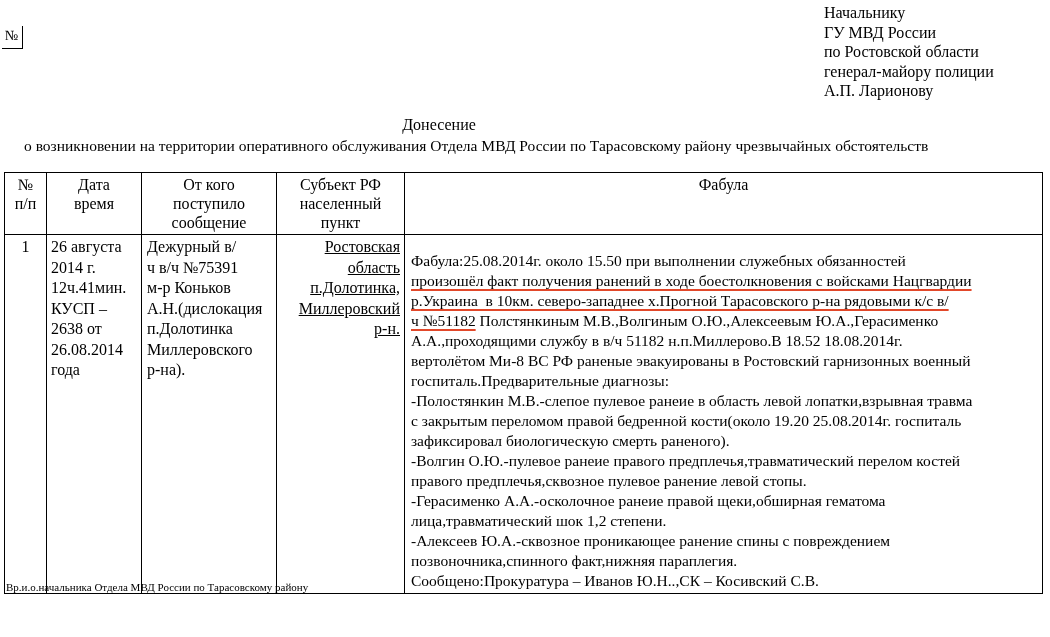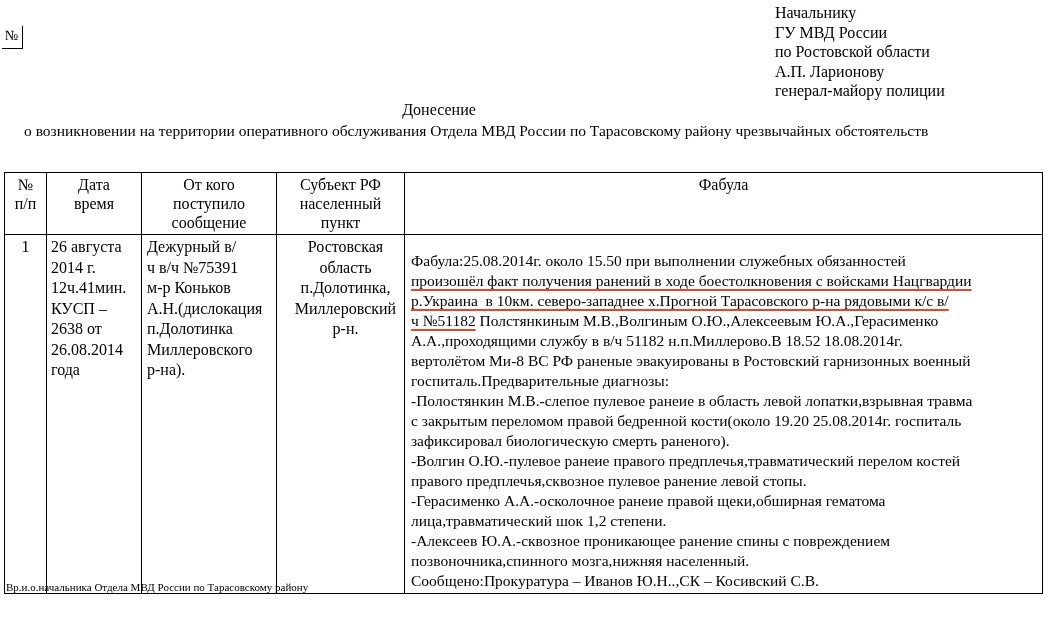--- a/index.html
+++ b/index.html
@@ -16,27 +16,27 @@
     left: 2px; top: 26px;
     width: 21px; height: 23px;
     border-right: 1px solid #000;
     border-bottom: 1px solid #000;
     font-size: 14px;
     padding-left: 3px;
     line-height: 20px;
   }
   .recipient {
     position: absolute;
-    left: 775px; top: 3px;
+    left: 824px; top: 3px;
     font-size: 16px;
     line-height: 19.5px;
   }
   .title-block {
     position: absolute;
-    left: 0; top: 99px;
+    left: 0; top: 114px;
     width: 878px;
     text-align: center;
     font-size: 16px;
     line-height: 21px;
   }
   .subtitle { white-space: nowrap; font-size: 15.5px; padding-left: 24px; }
   table.report {
     position: absolute;
     left: 4px; top: 172px;
     width: 1038px;
@@ -54,21 +54,21 @@
     white-space: pre-line;
     line-height: 19px;
     padding: 2px 1px;
     height: 58px;
   }
   th.hdr-fabula { vertical-align: middle; margin-left: 45px; }
   td.body-cell { height: 340px; padding: 2px 4px; line-height: 20.5px; }
   td.cell-num { text-align: center; }
   td.cell-datetime { text-align: left; white-space: pre-line; }
   td.cell-source { text-align: left; white-space: pre-line; padding-left: 5px; }
-  td.cell-subject { text-align: center; white-space: pre-line; padding-left: 14px; }
+  td.cell-subject { text-align: right; white-space: pre-line; padding-left: 14px; text-decoration: underline; }
   td.cell-fabula { padding: 16px 10px 2px 6px; font-size: 15.5px; }
   .fabula-line { white-space: pre-wrap; line-height: 20px; }
   .red-underline {
     text-decoration: underline;
     text-decoration-thickness: 2px;
     text-underline-offset: 3px;
   }
   .footer {
     position: absolute;
     left: 6px; top: 576px;
@@ -81,22 +81,22 @@
 </style>
 </head>
 <body>
 
 <div class="corner-mark">№</div>
 
 <div class="recipient">
   <div>Начальнику</div>
   <div>ГУ МВД России</div>
   <div>по Ростовской области</div>
+  <div>генерал-майору полиции</div>
   <div>А.П. Ларионову</div>
-  <div>генерал-майору полиции</div>
 </div>
 
 <div class="title-block">
   <div>Донесение</div>
   <div class="subtitle">о возникновении на территории оперативного обслуживания Отдела МВД России по Тарасовскому району чрезвычайных обстоятельств</div>
 </div>
 
 <table class="report">
   <colgroup>
     <col style="width:42px">
@@ -152,21 +152,21 @@
             <div class="fabula-line"><span>вертолётом Ми-8 ВС РФ раненые эвакуированы в Ростовский гарнизонных военный</span></div>
             <div class="fabula-line"><span>госпиталь.Предварительные диагнозы:</span></div>
             <div class="fabula-line"><span>-Полостянкин М.В.-слепое пулевое ранеие в область левой лопатки,взрывная травма</span></div>
             <div class="fabula-line"><span>с закрытым переломом правой бедренной кости(около 19.20 25.08.2014г. госпиталь</span></div>
             <div class="fabula-line"><span>зафиксировал биологическую смерть раненого).</span></div>
             <div class="fabula-line"><span>-Волгин О.Ю.-пулевое ранеие правого предплечья,травматический перелом костей</span></div>
             <div class="fabula-line"><span>правого предплечья,сквозное пулевое ранение левой стопы.</span></div>
             <div class="fabula-line"><span>-Герасименко А.А.-осколочное ранеие правой щеки,обширная гематома</span></div>
             <div class="fabula-line"><span>лица,травматический шок 1,2 степени.</span></div>
             <div class="fabula-line"><span>-Алексеев Ю.А.-сквозное проникающее ранение спины с повреждением</span></div>
-            <div class="fabula-line"><span>позвоночника,спинного мозга,нижняя населенный.</span></div>
+            <div class="fabula-line"><span>позвоночника,спинного факт,нижняя параплегия.</span></div>
             <div class="fabula-line"><span>Сообщено:Прокуратура – Иванов Ю.Н..,СК – Косивский С.В.</span></div>
           </div>
       </td>
     </tr>
   </tbody>
 </table>
 
 <div class="footer">
   <div>Вр.и.о.начальника Отдела МВД России по Тарасовскому району</div>
   <div class="footer-row2">

